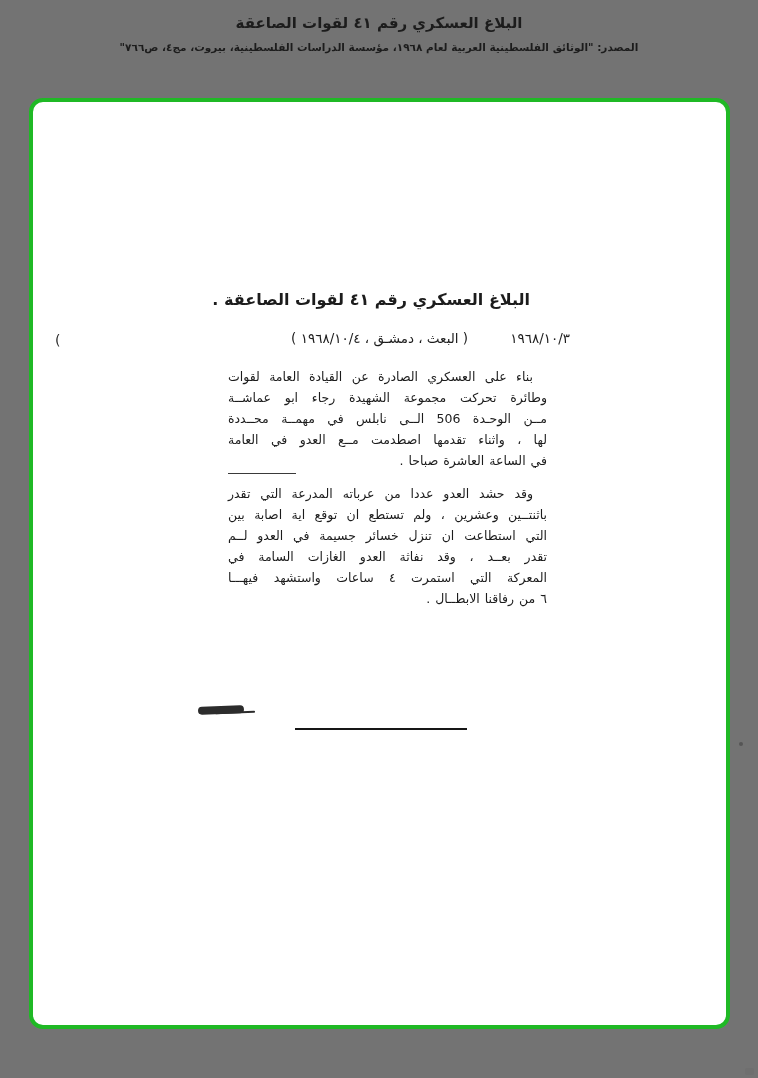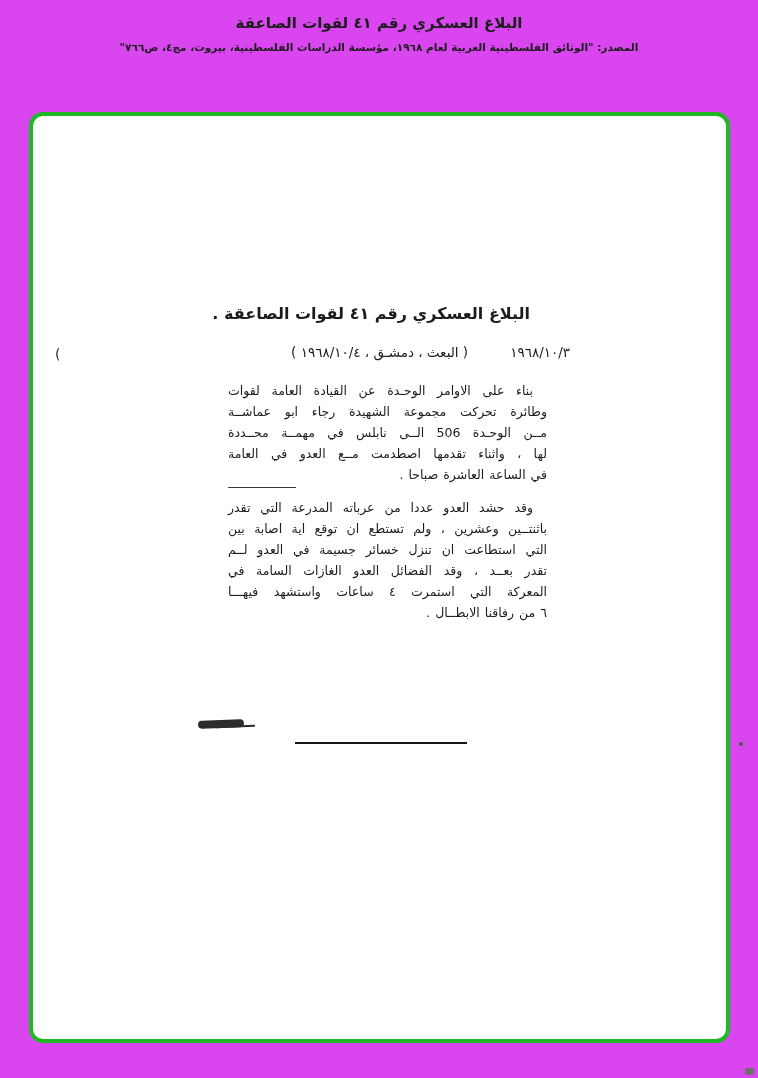--- a/index.html
+++ b/index.html
@@ -3,36 +3,36 @@
 <meta charset="utf-8">
 <style>
   * { margin: 0; padding: 0; box-sizing: border-box; }
   html, body { width: 758px; height: 1078px; overflow: hidden; }
   body {
     background: #ffffff;
     font-family: "DejaVu Sans", sans-serif;
     color: #1c1c1c;
     position: relative;
   }
-  .page { position: absolute; inset: 0; background: #d946ef; }
+  .page { position: absolute; inset: 0; background: #737373; }
 
   
   .page-header {
     position: absolute;
     top: 14px; left: 0; width: 100%;
     text-align: center;
     direction: rtl;
   }
   .header-title { font-size: 15px; font-weight: bold; letter-spacing: 0; }
   .header-source { font-size: 10.5px; font-weight: bold; margin-top: 9px; }
 
   
   .frame {
     position: absolute;
-    left: 29px; top: 112px;
+    left: 29px; top: 98px;
     width: 701px; height: 931px;
     border: 4px solid #1fb925;
     border-radius: 14px;
     background: #ffffff;
   }
 
   .doc-title {
     position: absolute;
     top: 188px; right: 196px;
     direction: rtl;
@@ -129,31 +129,31 @@
 
     <div class="date-row">
       <span class="doc-date">١٩٦٨/١٠/٣</span>
       <span class="pub-ref">( البعث ، دمشـق ، ١٩٦٨/١٠/٤ )</span>
     </div>
 
     <span class="stray-mark">(</span>
 
     <div class="body-col">
         <div class="para">
-          <div class="line first">بناء على الاوامر الوحـدة عن القيادة العامة لقوات</div>
+          <div class="line first">بناء على العسكري الصادرة عن القيادة العامة لقوات</div>
           <div class="line">وطائرة تحركت مجموعة الشهيدة رجاء ابو عماشــة</div>
           <div class="line">مــن الوحـدة 506 الــى نابلس في مهمــة محــددة</div>
           <div class="line">لها ، واثناء تقدمها اصطدمت مــع العدو في العامة</div>
           <div class="line last">في الساعة العاشرة صباحا .</div>
         </div>
         <div class="para">
           <div class="line first">وقد حشد العدو عددا من عرباته المدرعة التي تقدر</div>
           <div class="line">باثنتــين وعشرين ، ولم تستطع ان توقع اية اصابة بين</div>
           <div class="line">التي استطاعت ان تنزل خسائر جسيمة في العدو لــم</div>
-          <div class="line">تقدر بعــد ، وقد الفضائل العدو الغازات السامة في</div>
+          <div class="line">تقدر بعــد ، وقد نفاثة العدو الغازات السامة في</div>
           <div class="line">المعركة التي استمرت ٤ ساعات واستشهد فيهـــا</div>
           <div class="line last">٦ من رفاقنا الابطــال .</div>
         </div>
       </div>
 
     <div class="date-underline"></div>
     <div class="smudge"></div>
     <div class="sig-line"></div>
 
   </div>

